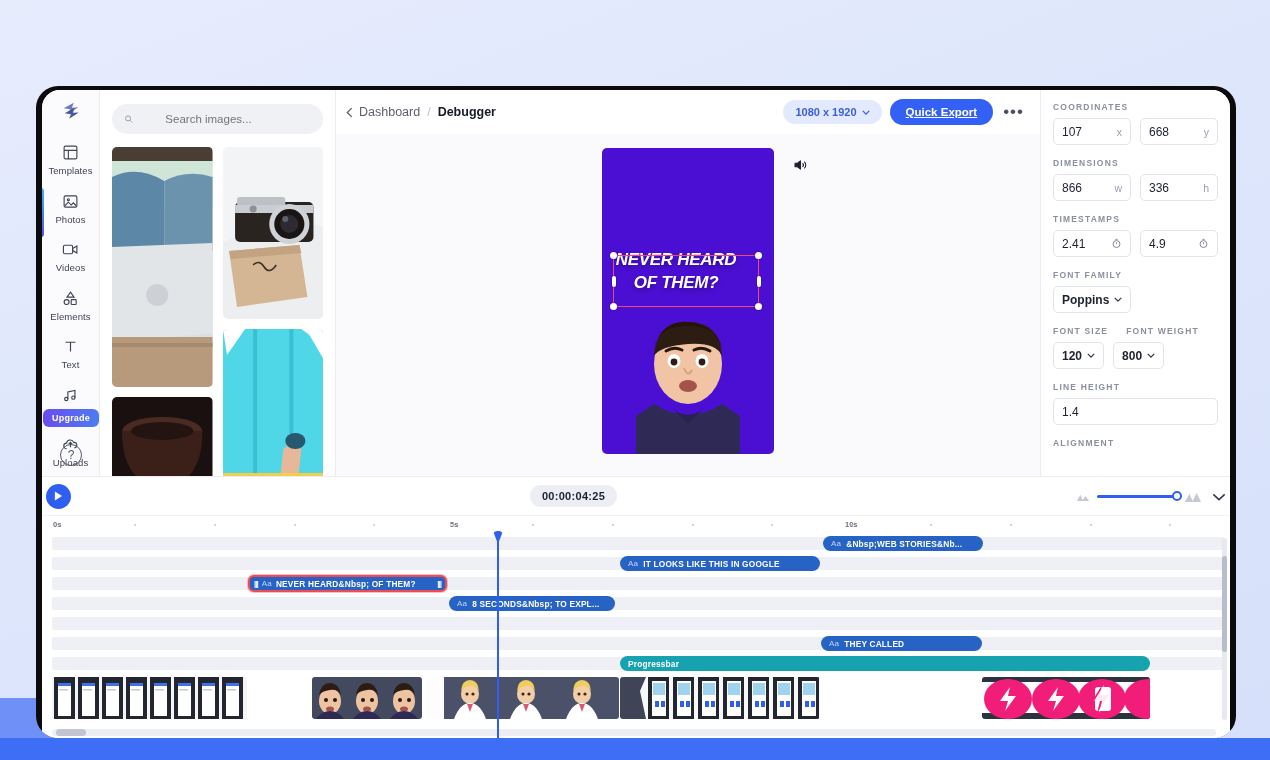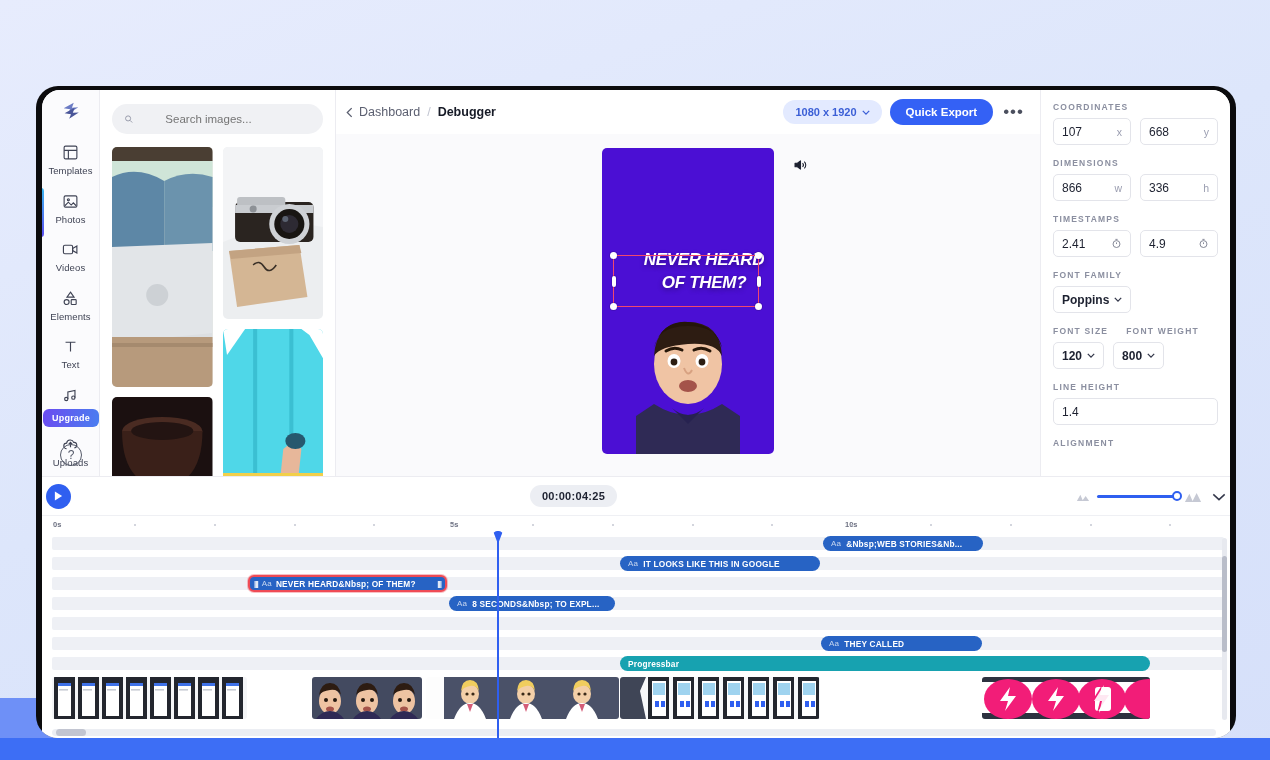--- a/index.html
+++ b/index.html
@@ -115,31 +115,32 @@
   .spacer { flex: 1; }
   .size-pill {
     background: #e3eaff; color: #3b5fd6; font-size: 11px; font-weight: 700;
     padding: 6px 12px; border-radius: 14px; display: flex; align-items: center; gap: 5px;
     cursor: pointer;
   }
   .qexport {
     background: #3461f5; color: #fff; font-size: 11.5px; font-weight: 700;
     padding: 7px 16px; border-radius: 16px; border: none; cursor: pointer;
     font-family: "Liberation Sans", sans-serif;
+    text-decoration: underline;
   }
   .dots { color: #4b4f5e; font-size: 17px; letter-spacing: 1px; cursor: pointer; padding: 0 2px;}
 
   .canvas-wrap { flex: 1; position: relative; display: flex; align-items: flex-start; justify-content: center; padding-top: 14px;}
   .stage { position: relative; }
   .canvas {
     width: 172px; height: 306px; background: #4b0fd4; border-radius: 5px;
     position: relative; overflow: hidden;
   }
   .cap {
-    position: absolute; left: 28px; top: 100px; width: 148px;
+    position: absolute; left: 0; top: 100px; width: 148px;
     text-align: center; color: #fff; font-weight: 900; font-style: italic;
     font-size: 17px; line-height: 1.38; letter-spacing: -.3px;
     text-shadow: 0 2px 5px rgba(0,0,0,.35);
   }
   .selbox {
     position: absolute; left: 11px; top: 107px; width: 146px; height: 52px;
     border: 1.3px solid #f2486e;
   }
   .hnd { position: absolute; width: 7px; height: 7px; background: #fff; border-radius: 50%; box-shadow: 0 0 0 1px rgba(0,0,0,.12);}
   .hnd.tl { left: -4px; top: -4px; } .hnd.tr { right: -4px; top: -4px; }

